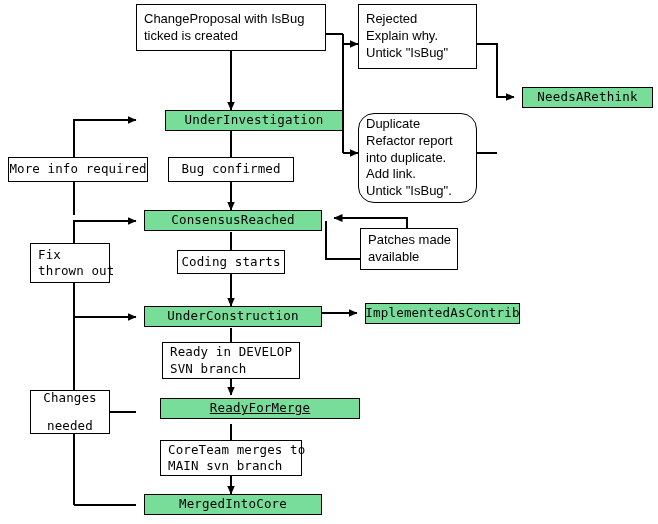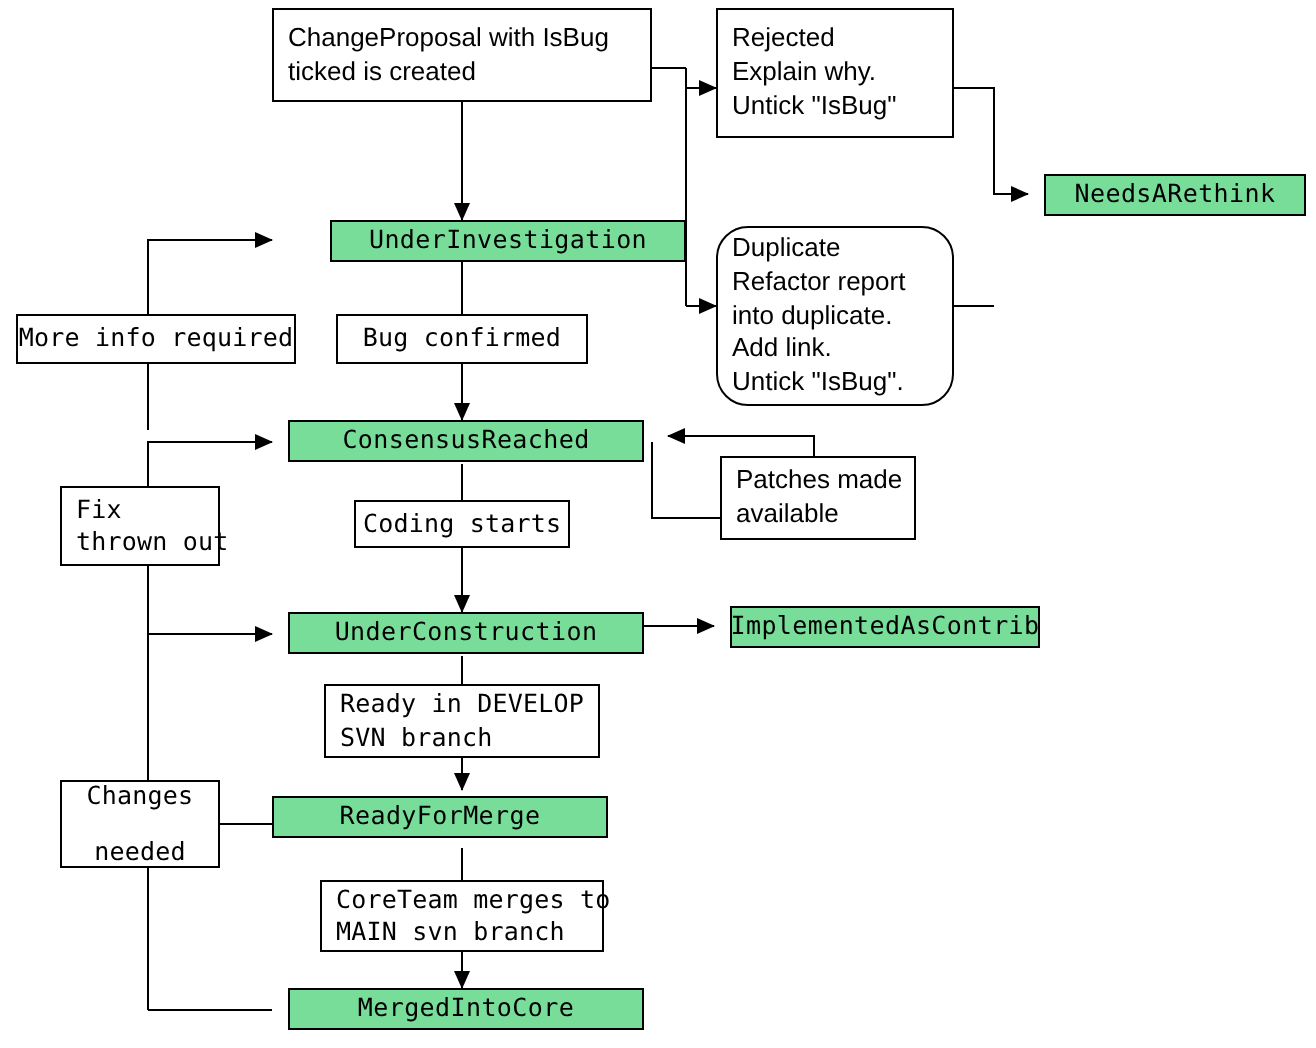--- a/index.html
+++ b/index.html
@@ -184,21 +184,21 @@
   <div class="node mono" style="left:162px; top:342px; width:138px; height:37px;">
     <span class="line">Ready in DEVELOP</span>
     <span class="line">SVN branch</span>
   </div>
 
   <div class="node mono center" style="left:30px; top:390px; width:80px; height:44px;gap:12px;">
     <span class="line">Changes</span>
     <span class="line">needed</span>
   </div>
 
-  <div class="node state" style="left:136px; top:398px; width:168px; height:21px;">
+  <div class="node state" style="left:160px; top:398px; width:200px; height:21px;text-decoration:underline;">
     <span class="line">ReadyForMerge</span>
   </div>
 
   <div class="node mono" style="left:160px; top:440px; width:142px; height:36px;">
     <span class="line">CoreTeam merges to</span>
     <span class="line">MAIN svn branch</span>
   </div>
 
   <div class="node state" style="left:144px; top:494px; width:178px; height:21px;">
     <span class="line">MergedIntoCore</span>

